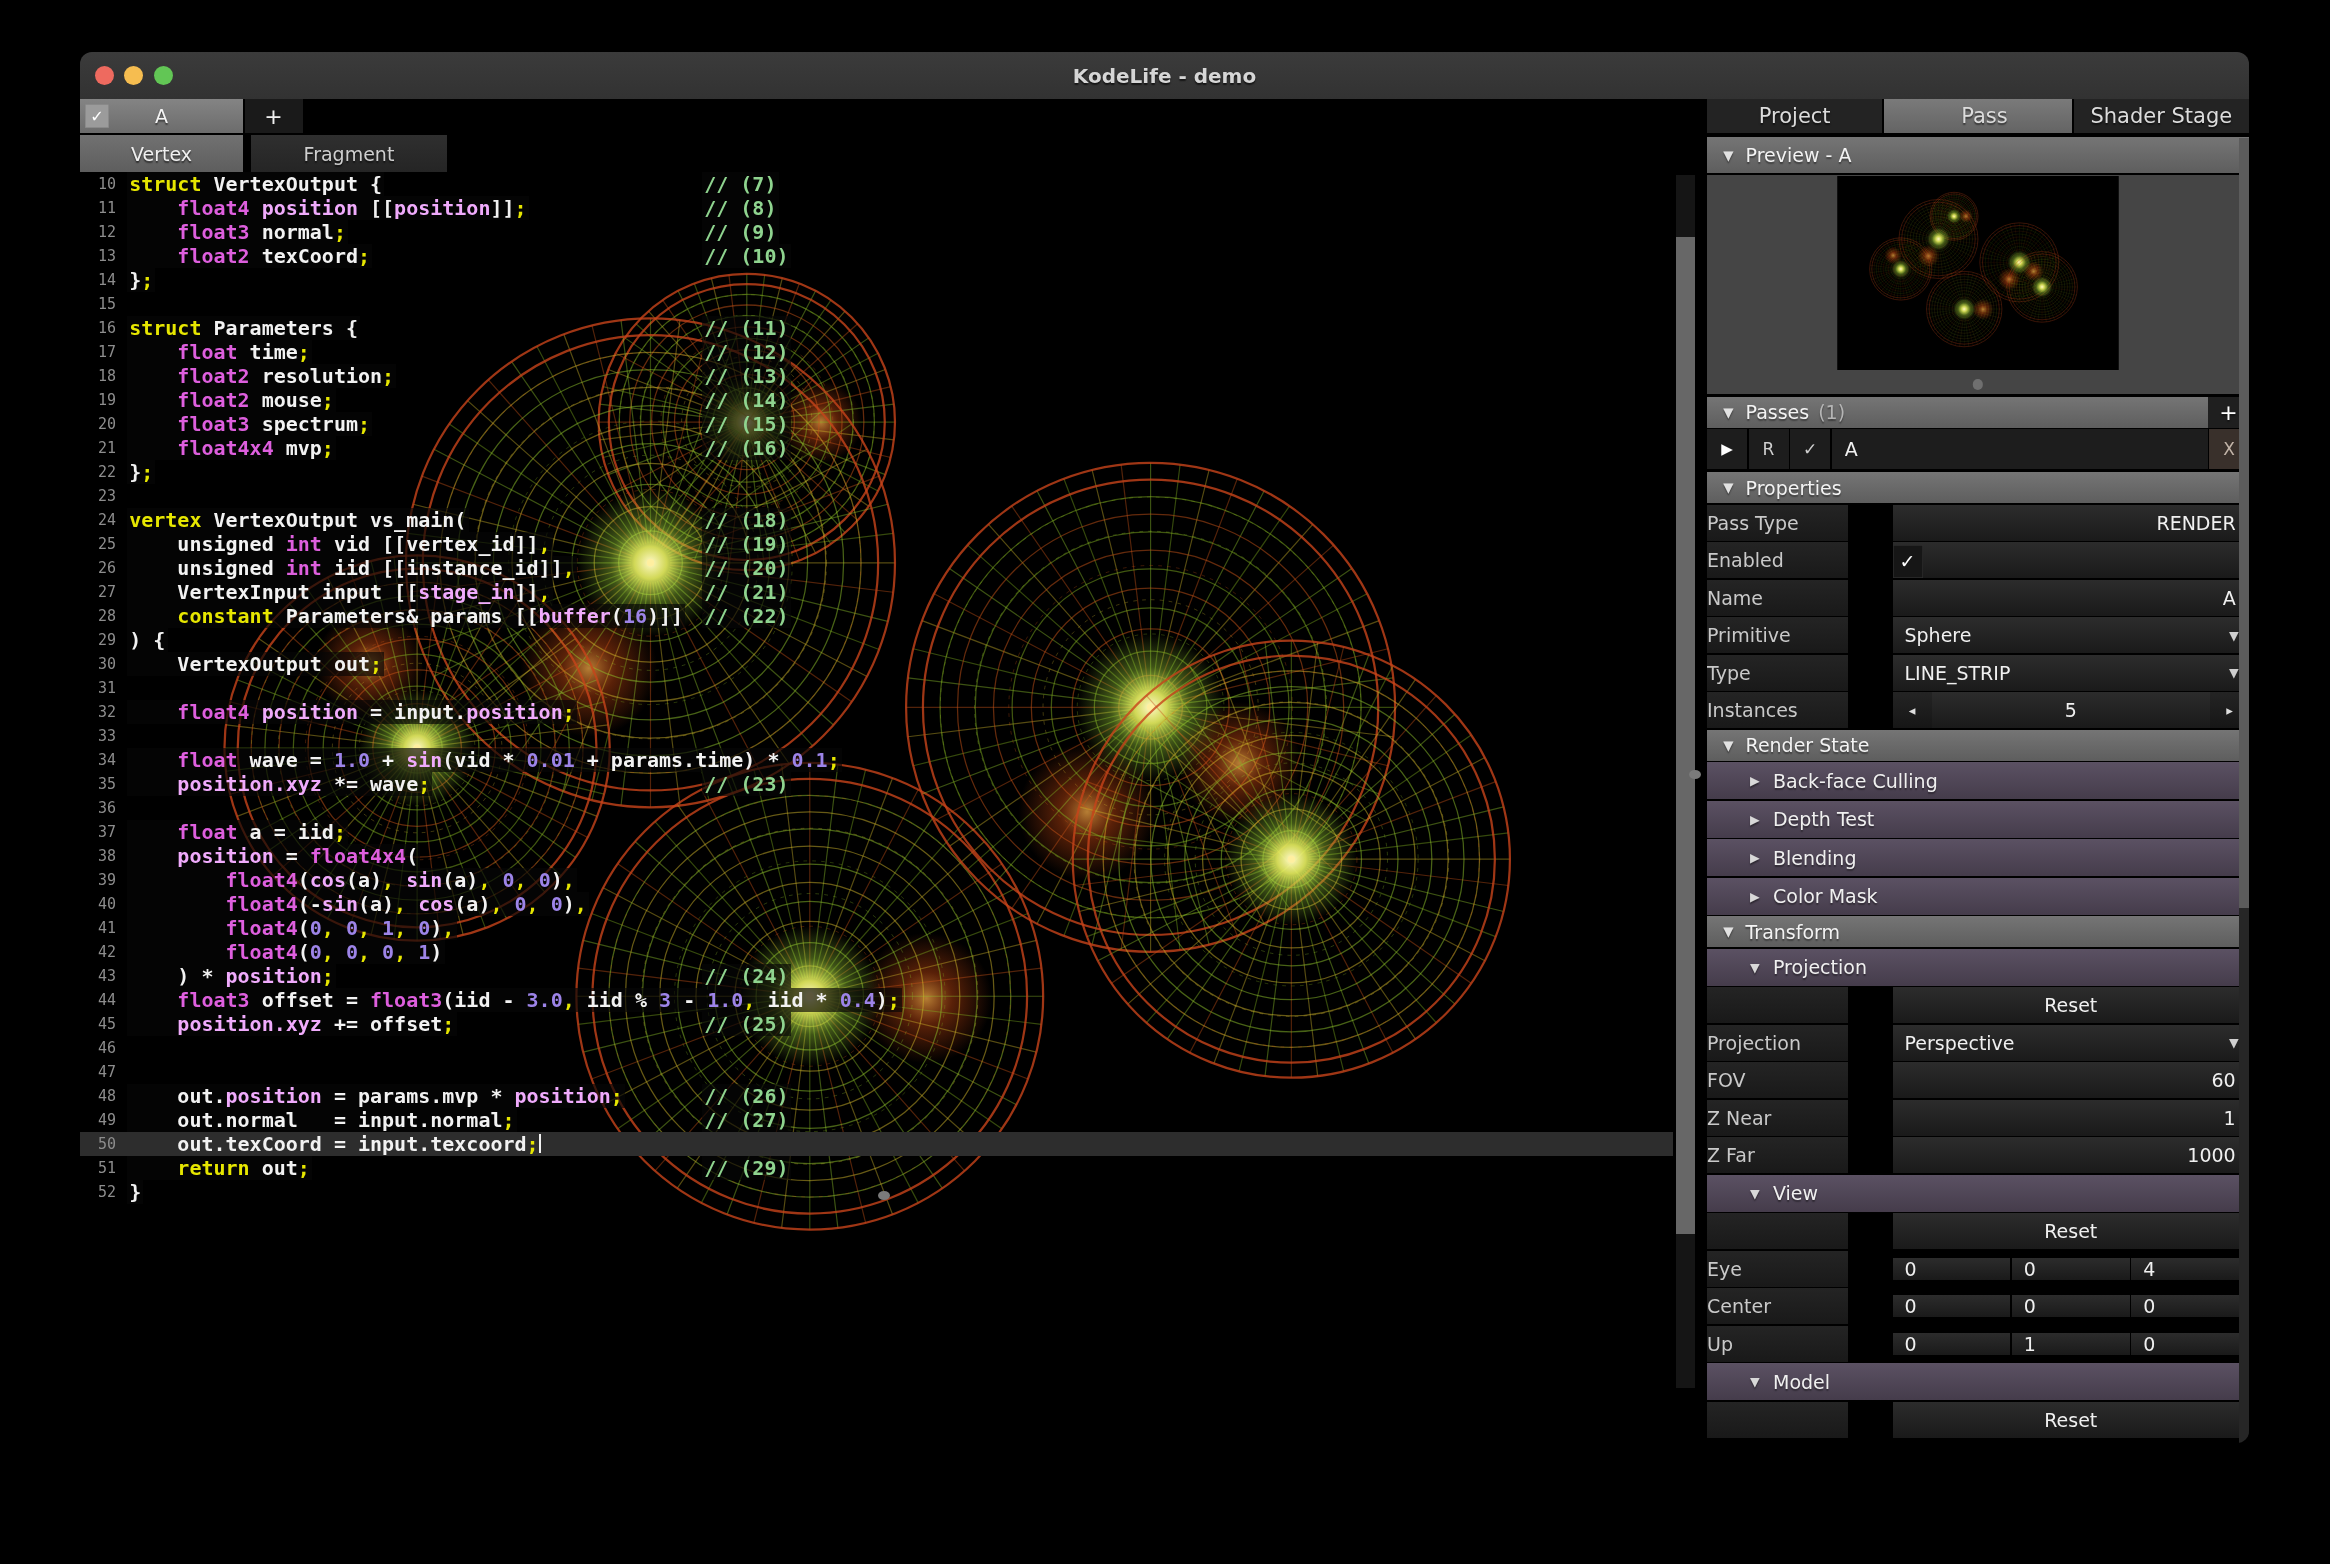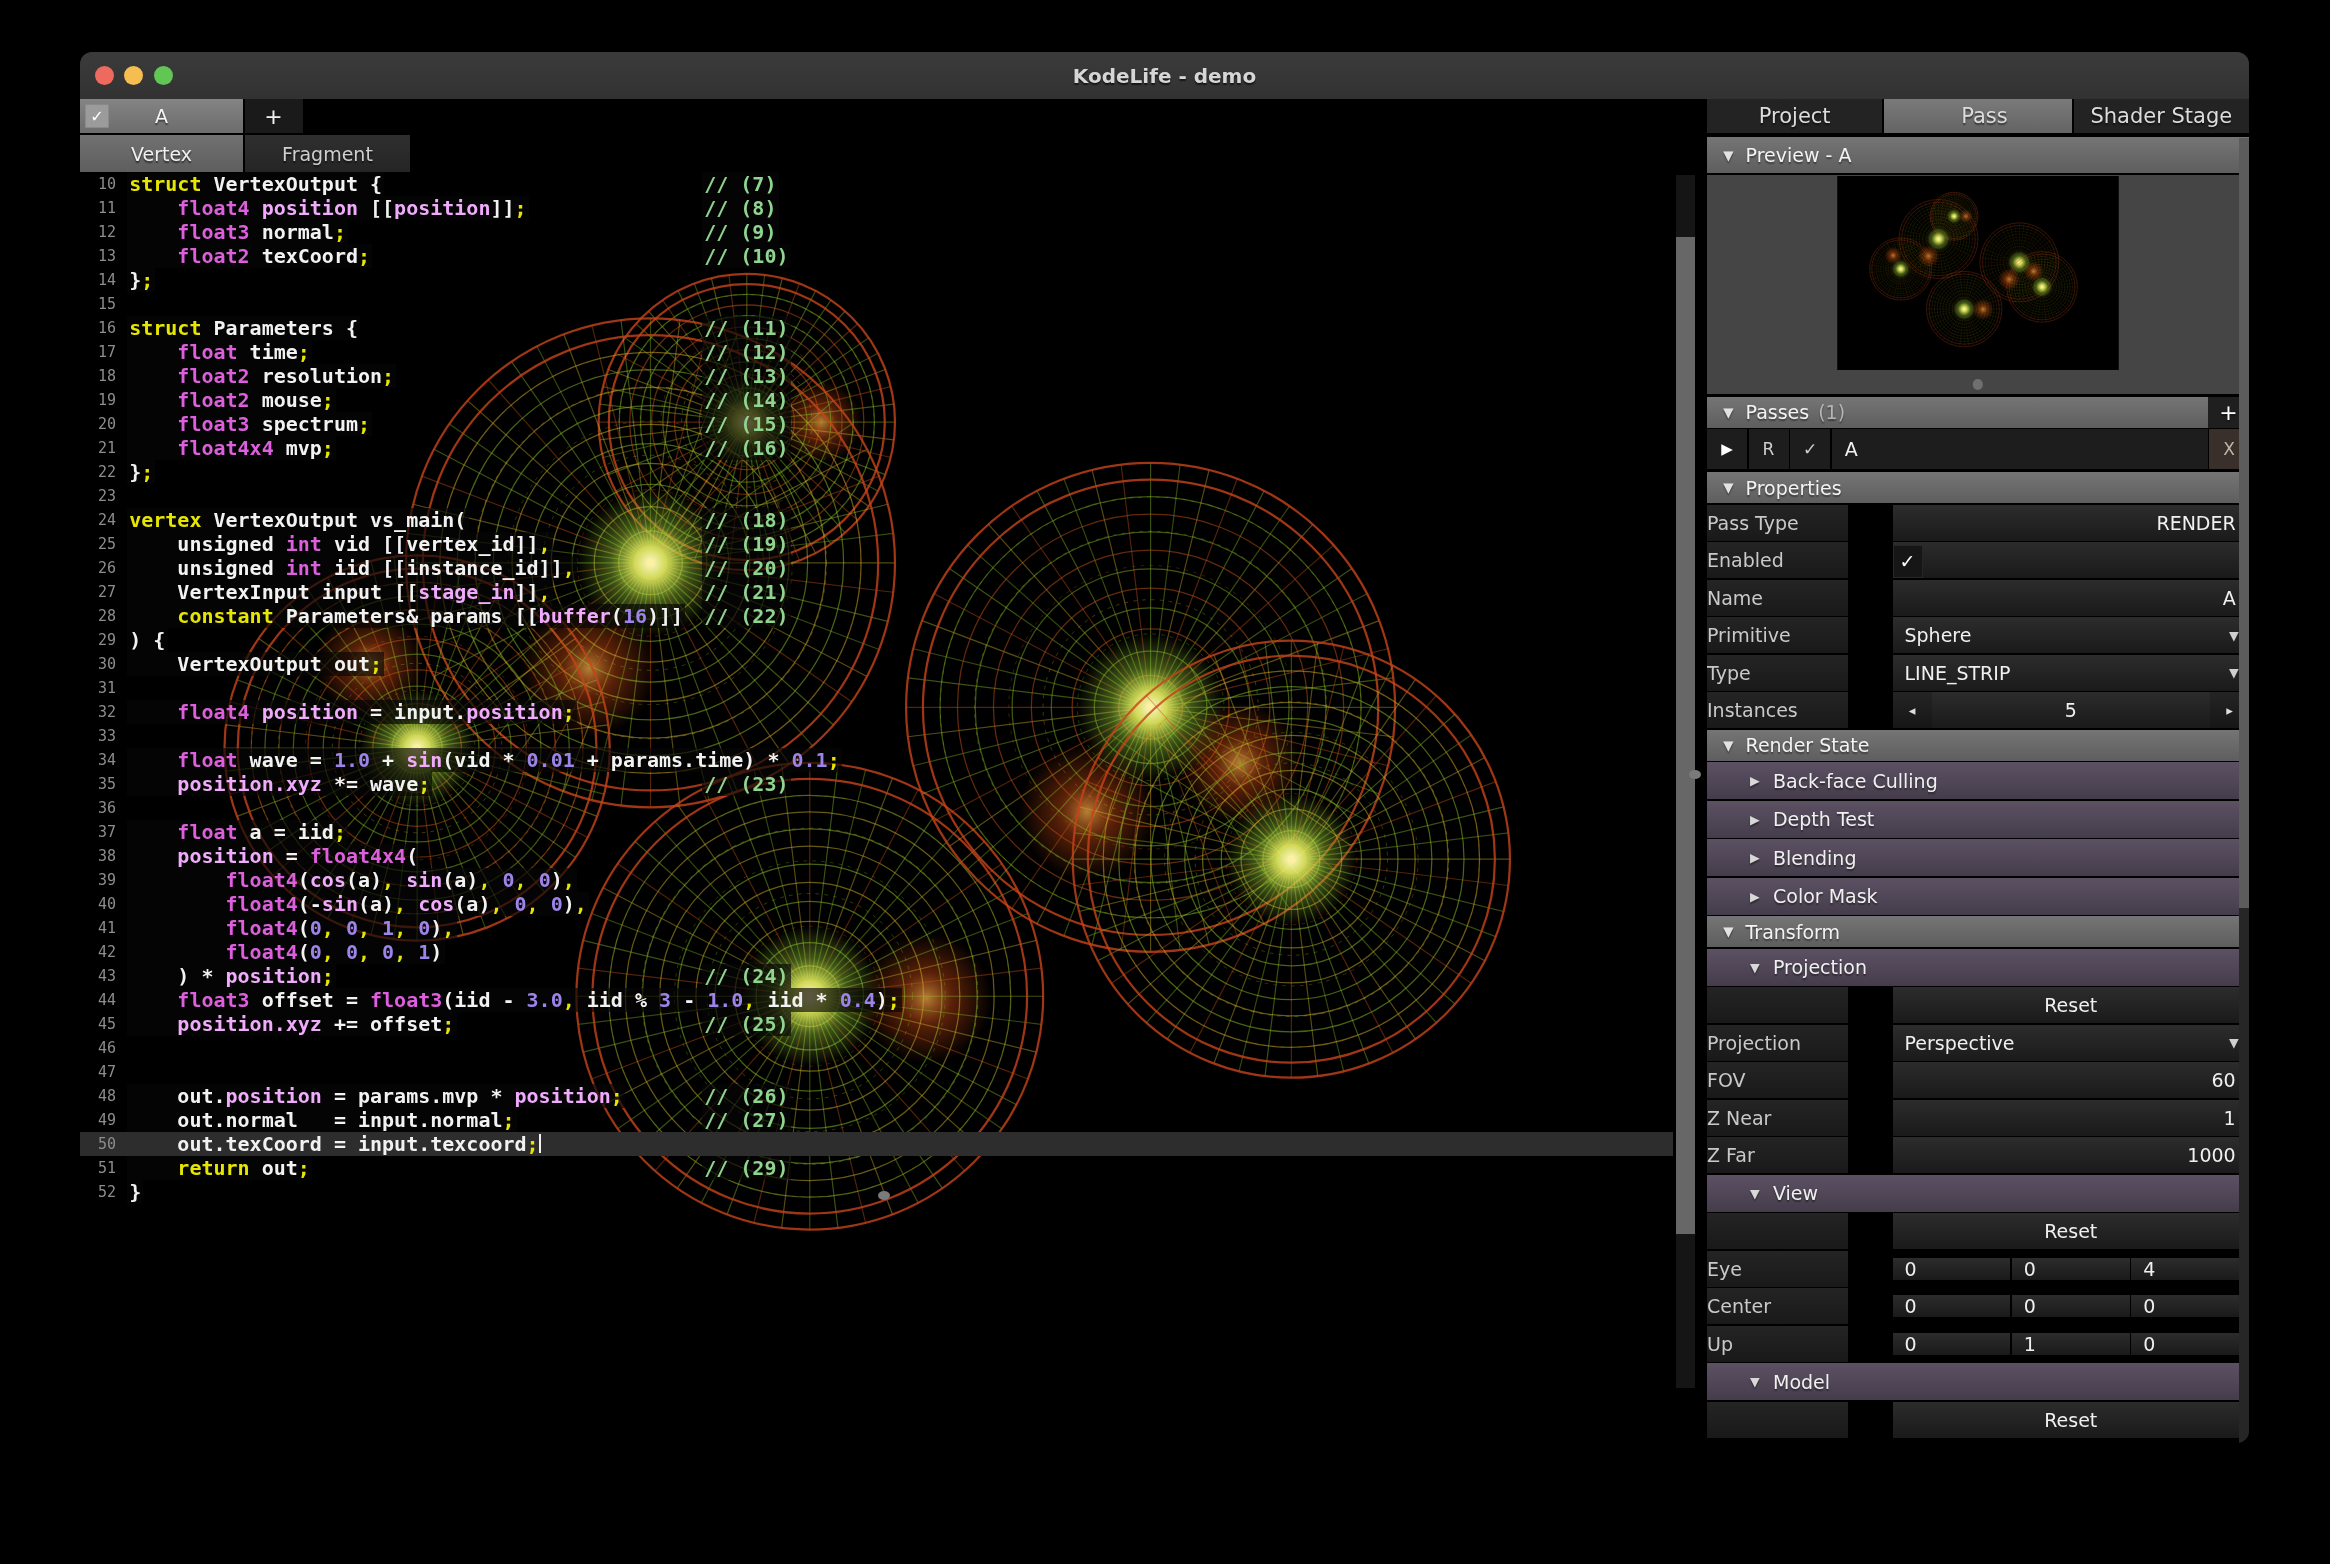--- a/index.html
+++ b/index.html
@@ -20,21 +20,21 @@
   .etab{width:163px;height:34px;background:linear-gradient(#848484,#6c6c6c);display:flex;align-items:center;position:relative;}
   .echeck{position:absolute;left:5.2px;top:5.2px;width:24px;height:24px;background:#9b9b9b;color:#fff;
           display:flex;align-items:center;justify-content:center;font-size:16.3px;box-shadow:inset 0 0 0 0.7px #848484;}
   .etab .lbl{flex:1;text-align:center;color:#f4f4f4;font-size:19px;text-shadow:0 1.5px 1.5px rgba(0,0,0,.5);}
   .eplus{width:58px;height:34px;margin-left:1.5px;background:#1a1a1a;color:#f0f0f0;display:flex;align-items:center;
          justify-content:center;font-size:22px;}
   .tabrow2{position:absolute;left:0;top:36px;height:37px;display:flex;z-index:3;}
   .stab{width:163px;height:37px;display:flex;align-items:center;justify-content:center;font-size:19px;
         color:#efefef;text-shadow:0 1.5px 1.5px rgba(0,0,0,.55);}
   .stab.sel{background:linear-gradient(#717171,#5e5e5e);}
-  .stab.unsel{width:165px;margin-left:2px;background:linear-gradient(#2f2f2f,#252525);color:#cfcfcf;}
+  .stab.unsel{width:196px;margin-left:8px;background:linear-gradient(#2f2f2f,#252525);color:#cfcfcf;}
   
   #code{position:absolute;left:0;top:73px;right:34px;z-index:2;}
   .line{position:relative;height:24px;line-height:24px;white-space:pre;
         font-family:"DejaVu Sans Mono",monospace;font-size:20px;font-weight:700;}
   .line.hl{background:#2d2d2d;}
   .ln{position:absolute;left:0;top:0;width:36px;text-align:right;color:#8d8d8d;
       font-size:15px;font-weight:400;line-height:24px;}
   .ct{position:absolute;left:47px;top:0;background:rgba(6,6,6,.66);padding:0 2.2px;}
   .hl .ct{background:transparent;}
   .cm{position:absolute;left:622px;top:0;background:rgba(6,6,6,.66);padding:0 2.2px;color:#8fd48f;}

